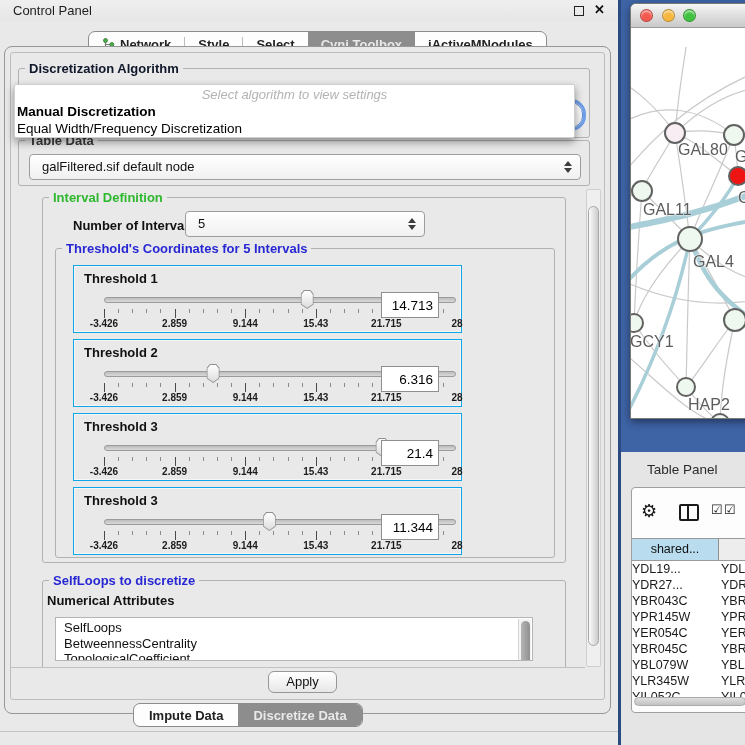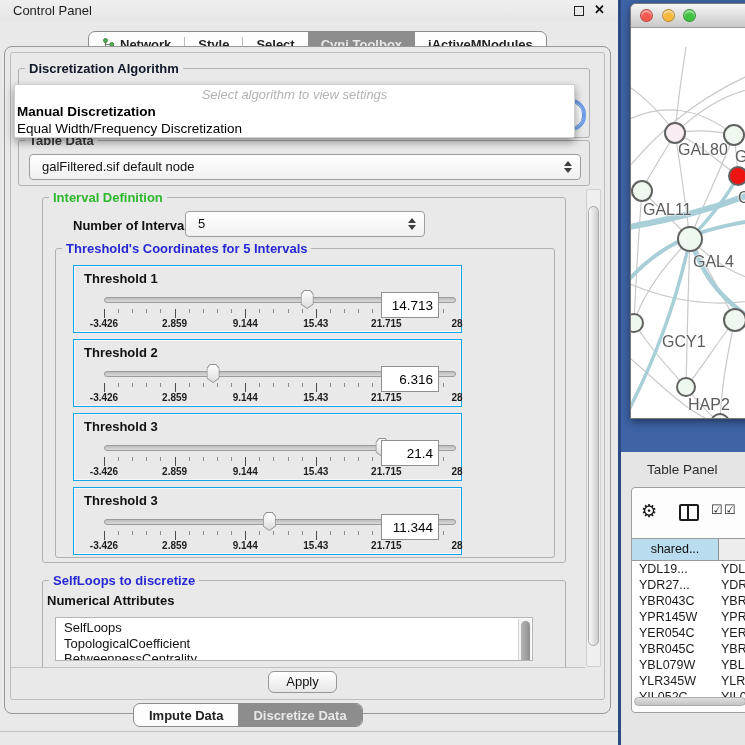--- a/index.html
+++ b/index.html
@@ -99,21 +99,21 @@
   .tp-card { position:absolute; left:10px; top:35px; width:140px; height:226px; background:#fdfdfd; border:1px solid #9f9f9f; border-radius:4px; overflow:hidden; }
   .tp-gear { position:absolute; left:9px; top:12px; font-size:18px; color:#1a1a1a; }
   .tp-cols { position:absolute; left:47px; top:16px; width:20px; height:17px; border:2px solid #1a1a1a; border-radius:2px; }
   .tp-cols::after { content:""; position:absolute; left:6px; top:0; width:2px; height:13px; background:#1a1a1a; }
   .tp-check { position:absolute; top:14px; font-size:13px; color:#1a1a1a; }
   .tp-header { position:absolute; left:0; top:50px; right:0; height:23px; border-top:1px solid #9a9a9a; border-bottom:1px solid #9a9a9a; display:flex; }
   .tp-h1 { width:87px; background:var(--header-selected,#b9dcee); border-right:1px solid #8f8f8f; font-size:12.5px; color:#111; text-align:center; line-height:21px; }
   .tp-h2 { flex:1; background:#ededed; font-size:12.5px; color:#111; line-height:21px; padding-left:28px; }
   .tp-rows { position:absolute; left:0; top:73px; right:0; height:136px; overflow:hidden; background:#fff; }
   .tp-row { display:flex; height:16px; }
-  .tp-c1 { width:79px; padding-left:7px; font-size:12.5px; font-weight:500; color:#1b1b1b; line-height:16px; }
+  .tp-c1 { width:79px; font-size:12.5px; font-weight:500; color:#1b1b1b; line-height:16px; }
   .tp-c2 { flex:1; padding-left:10px; font-size:12.5px; font-weight:500; color:#1b1b1b; line-height:16px; }
   .tp-hscroll { position:absolute; left:2px; top:209px; width:120px; height:10px; }
   .tp-hthumb { width:112px; height:9px; border-radius:5px; background:linear-gradient(#dedede,#c3c3c3); border:1px solid #ababab; }
 
   .net-tab-icon { width:13px; height:13px; display:inline-block; }
 </style>
 </head>
 <body>
 
 <div id="app">
@@ -269,22 +269,22 @@
           </div>
         </div>
       </div>
 
       <div class="group g-attr">
         <span class="group-title t-blue">SelfLoops to discretize</span>
         <span class="attr-heading">Numerical Attributes</span>
         <div class="attr-list">
           <div id="attr-items">
               <div class="attr-item">SelfLoops</div>
+              <div class="attr-item">BetweennessCentrality</div>
               <div class="attr-item">TopologicalCoefficient</div>
-              <div class="attr-item">BetweennessCentrality</div>
             </div>
           <div class="attr-scroll">
               <div class="vthumb2"></div>
             </div>
         </div>
       </div>
 
     </div>
 
     <div class="vscroll">
@@ -355,21 +355,21 @@
             <div class="net-label" style="left: 47px; top: 112px;">GAL80</div>
             <div class="net-node" style="left: 92px; top: 95px; width: 22px; height: 22px; background: rgb(238, 248, 238); position: absolute;"></div>
             <div class="net-label" style="left: 104px; top: 119px;">GA</div>
             <div class="net-node" style="left: 97px; top: 137px; width: 20px; height: 20px; background: rgb(238, 20, 20); position: absolute;"></div>
             <div class="net-label" style="left: 107px; top: 160px;">C</div>
             <div class="net-node" style="left: 0px; top: 151px; width: 22px; height: 22px; background: rgb(238, 248, 238); position: absolute;"></div>
             <div class="net-label" style="left: 12px; top: 172px;">GAL11</div>
             <div class="net-node" style="left: 46px; top: 197px; width: 26px; height: 26px; background: rgb(238, 248, 238); position: absolute;"></div>
             <div class="net-label" style="left: 62px; top: 224px;">GAL4</div>
             <div class="net-node" style="left: -7px; top: 284px; width: 20px; height: 20px; background: rgb(238, 248, 238); position: absolute;"></div>
-            <div class="net-label" style="left: -1px; top: 304px; padding-left: 32px;">GCY1</div>
+            <div class="net-label" style="left: -1px; top: 304px;">GCY1</div>
             <div class="net-node" style="left: 92px; top: 279px; width: 24px; height: 24px; background: rgb(238, 248, 238); position: absolute;"></div>
             <div class="net-label" style="left: 113px; top: 303px;">H</div>
             <div class="net-node" style="left: 45px; top: 348px; width: 20px; height: 20px; background: rgb(238, 248, 238); position: absolute;"></div>
             <div class="net-label" style="left: 57px; top: 367px;">HAP2</div>
             <div class="net-node" style="left: 79px; top: 384px; width: 20px; height: 20px; background: rgb(238, 248, 238); position: absolute;"></div>
           </div>
       </div>
     </div>
 
     <div class="table-panel">

